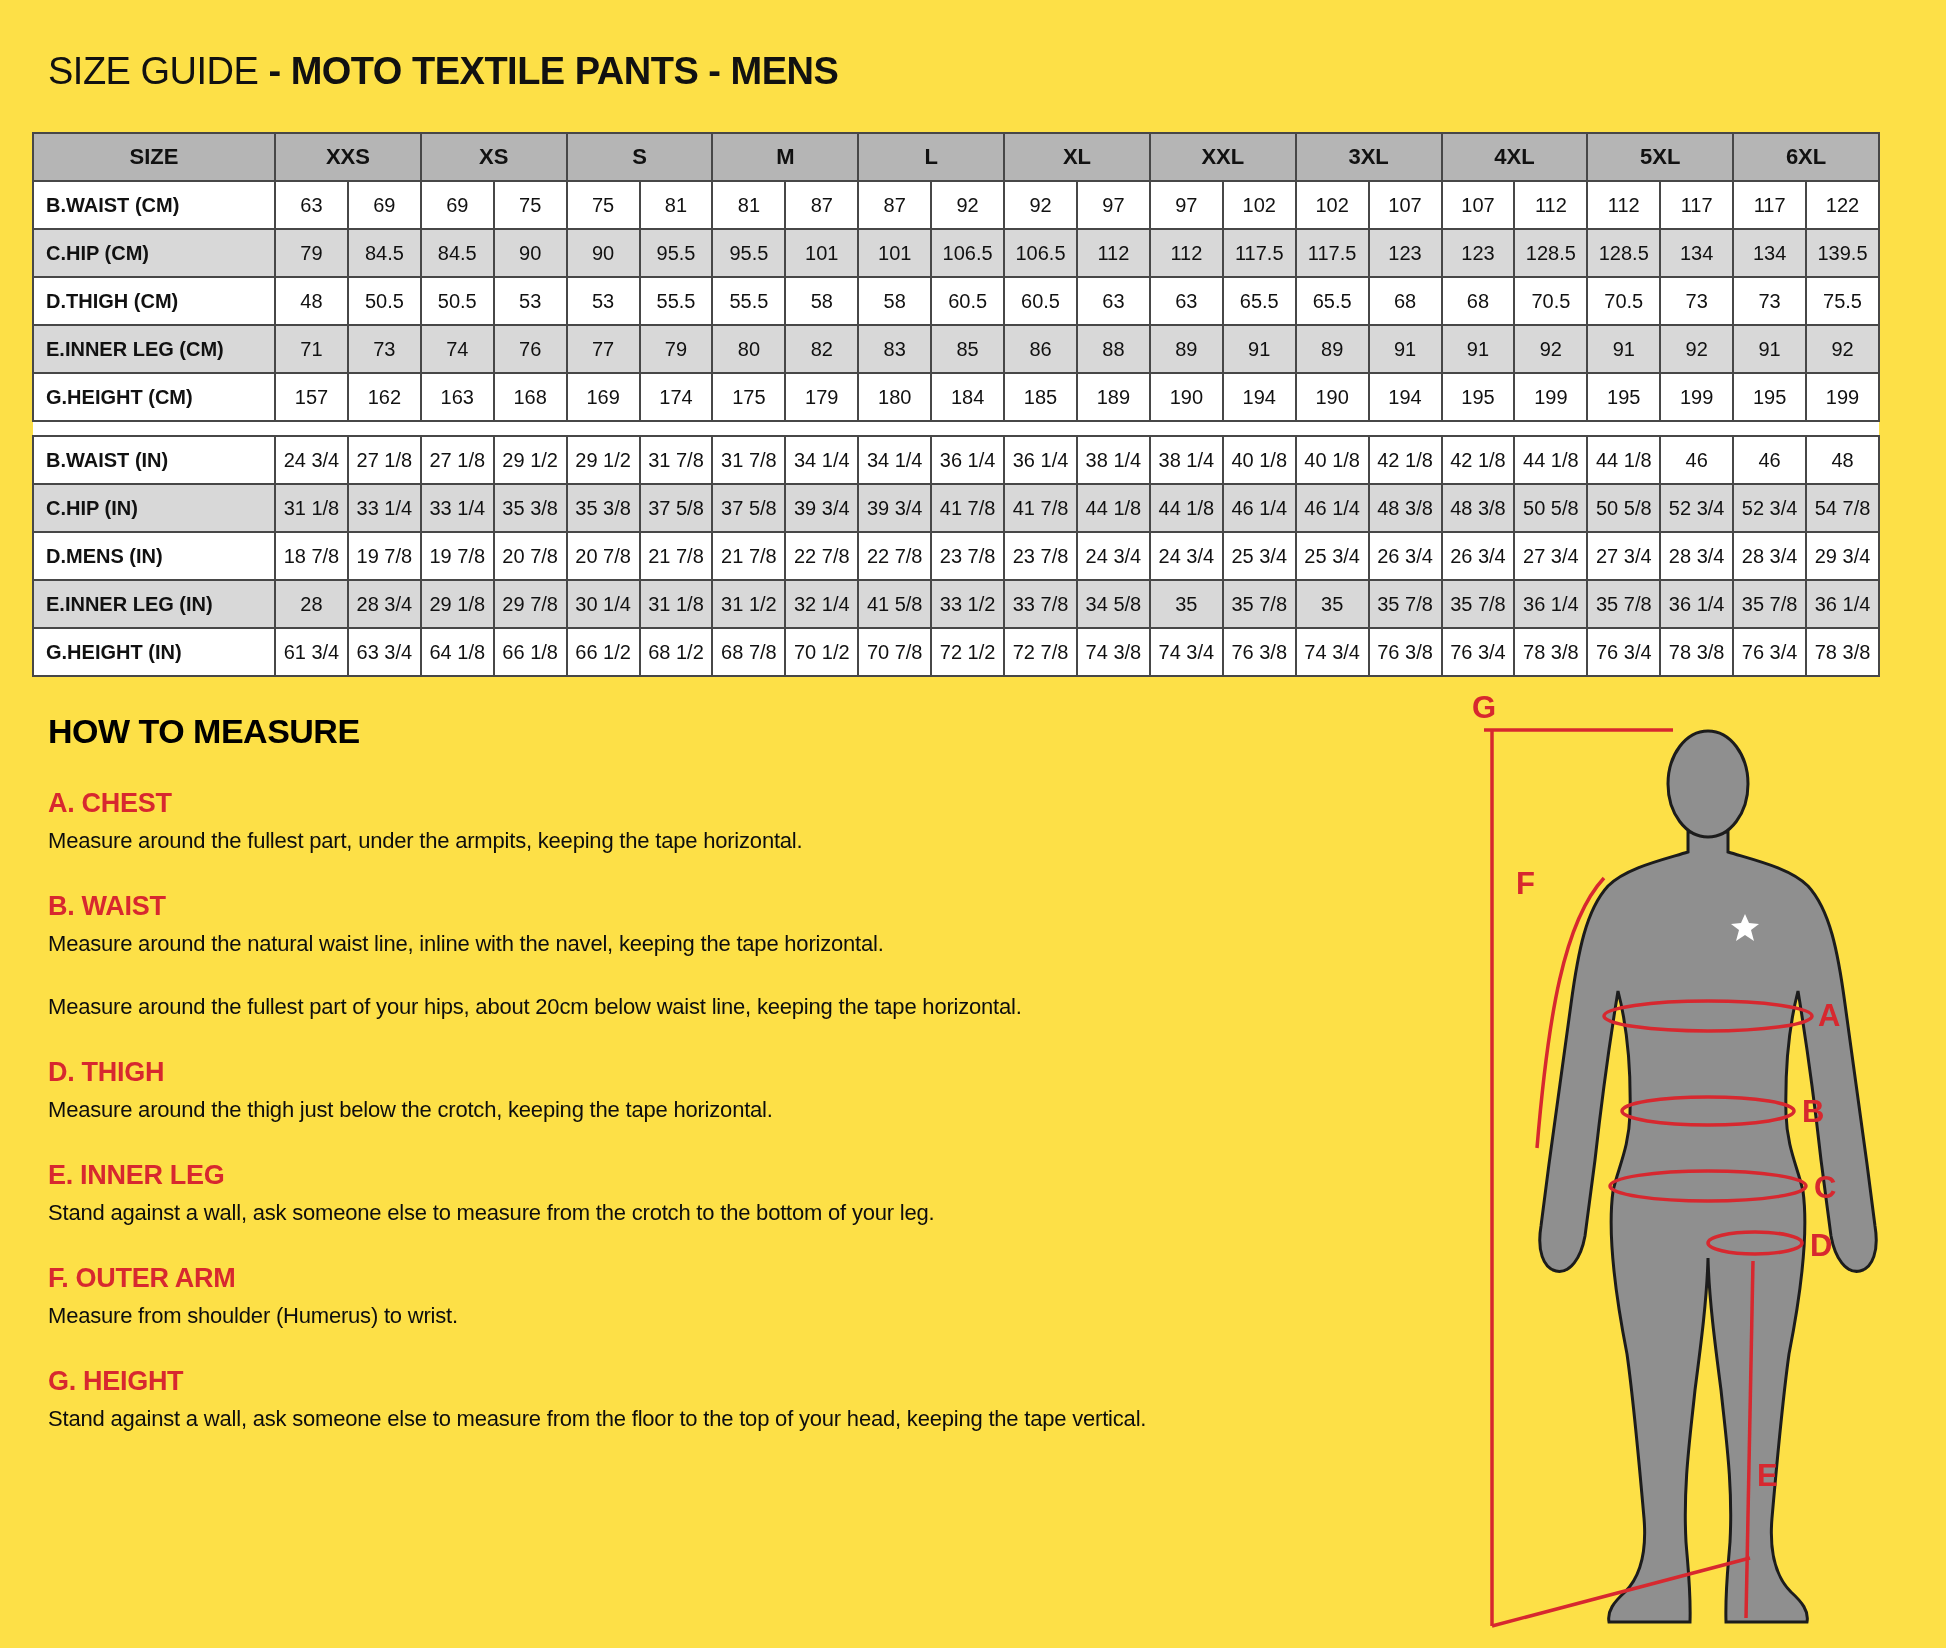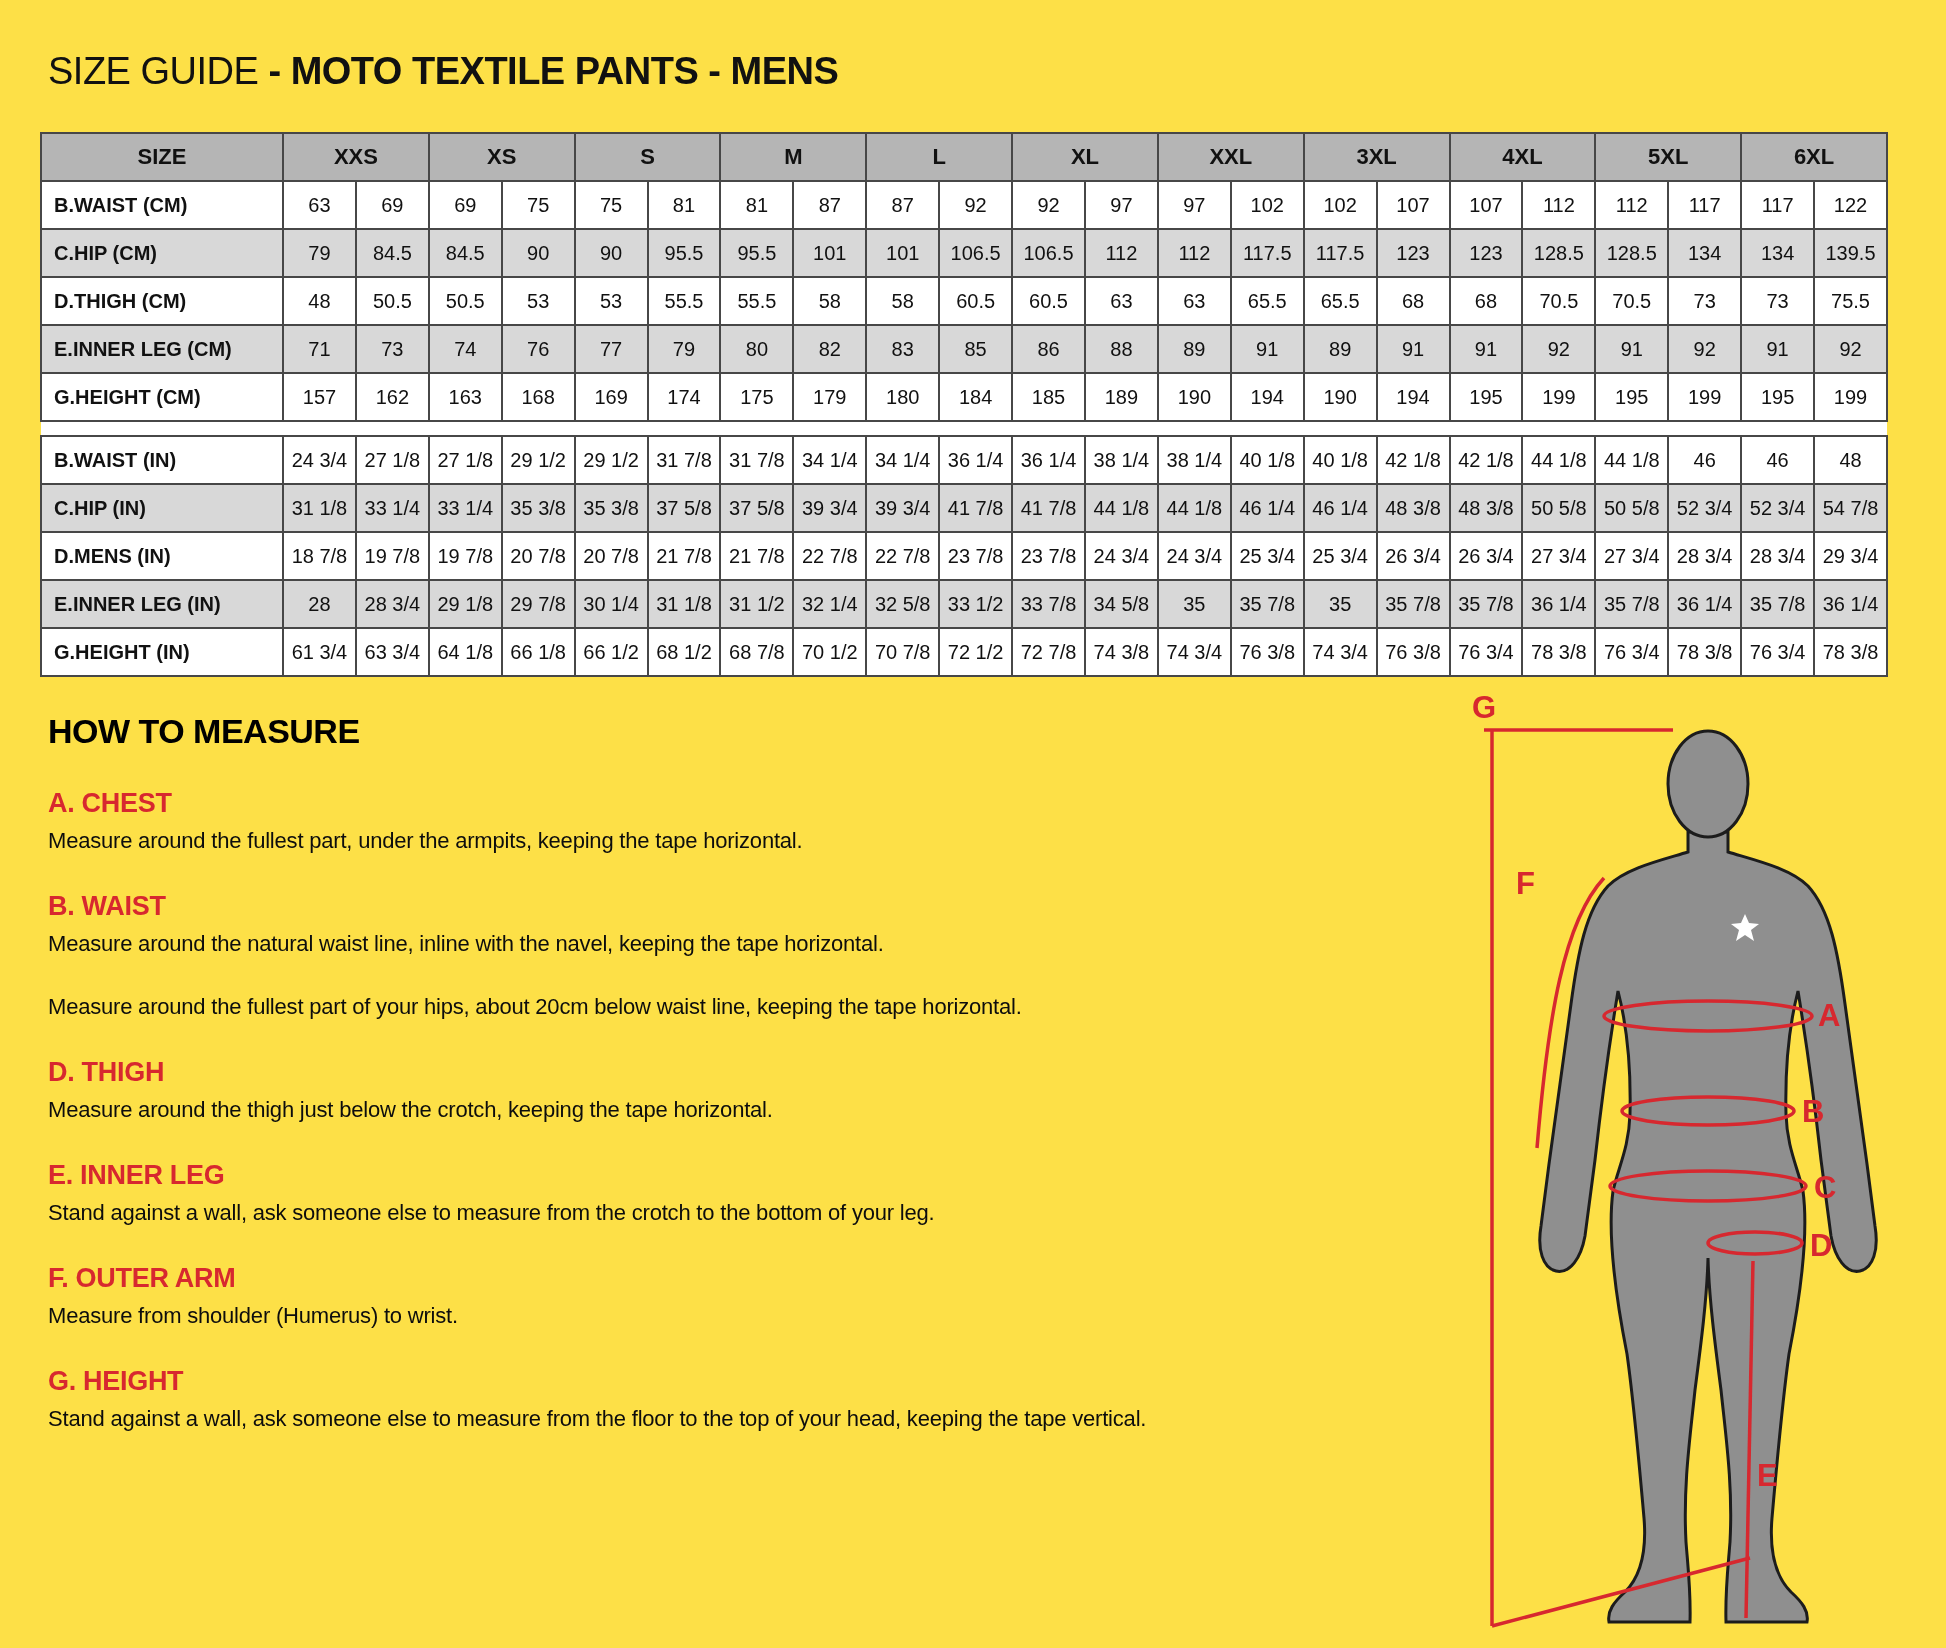--- a/index.html
+++ b/index.html
@@ -6,21 +6,21 @@
   html, body { background: #ffffff; }
   body { font-family: "Liberation Sans", "DejaVu Sans", sans-serif; color: #111; }
   .page { position: relative; width: 1946px; height: 1648px; background: #fde047; overflow: hidden; }
 
   
   .title { position: absolute; left: 48px; top: 50px; font-size: 38px; letter-spacing: -0.5px; white-space: nowrap; }
   .title .t-prefix { font-weight: 400; }
   .title .t-bold { font-weight: 700; }
 
   
-  table.size-table { position: absolute; left: 40px; top: 132px; width: 1848px; border-collapse: collapse; table-layout: fixed; }
+  table.size-table { position: absolute; left: 32px; top: 132px; width: 1848px; border-collapse: collapse; table-layout: fixed; }
   table.size-table col.col-label { width: 242px; }
   table.size-table th, table.size-table td {
     border: 2px solid #474747; height: 48px; text-align: center;
     font-size: 20px; padding: 0 2px; background: #fff; overflow: hidden; white-space: nowrap;
   }
   table.size-table thead th { background: var(--header-bg); font-weight: 700; font-size: 22px; }
   table.size-table thead th.corner { text-align: center; }
   table.size-table th.row-label { text-align: left; padding-left: 12px; font-weight: 700; font-size: 20px; }
   table.size-table tr.shade th, table.size-table tr.shade td { background: var(--row-alt-bg); }
   table.size-table tr.gap-row td { border: none; height: 15px; background: #fff; }
@@ -296,21 +296,21 @@
         <tr class="shade">
           <th class="row-label">E.INNER LEG (IN)</th>
           <td>28</td>
           <td>28 3/4</td>
           <td>29 1/8</td>
           <td>29 7/8</td>
           <td>30 1/4</td>
           <td>31 1/8</td>
           <td>31 1/2</td>
           <td>32 1/4</td>
-          <td>32 5/8</td>
+          <td>41 5/8</td>
           <td>33 1/2</td>
           <td>33 7/8</td>
           <td>34 5/8</td>
           <td>35</td>
           <td>35 7/8</td>
           <td>35</td>
           <td>35 7/8</td>
           <td>35 7/8</td>
           <td>36 1/4</td>
           <td>35 7/8</td>

